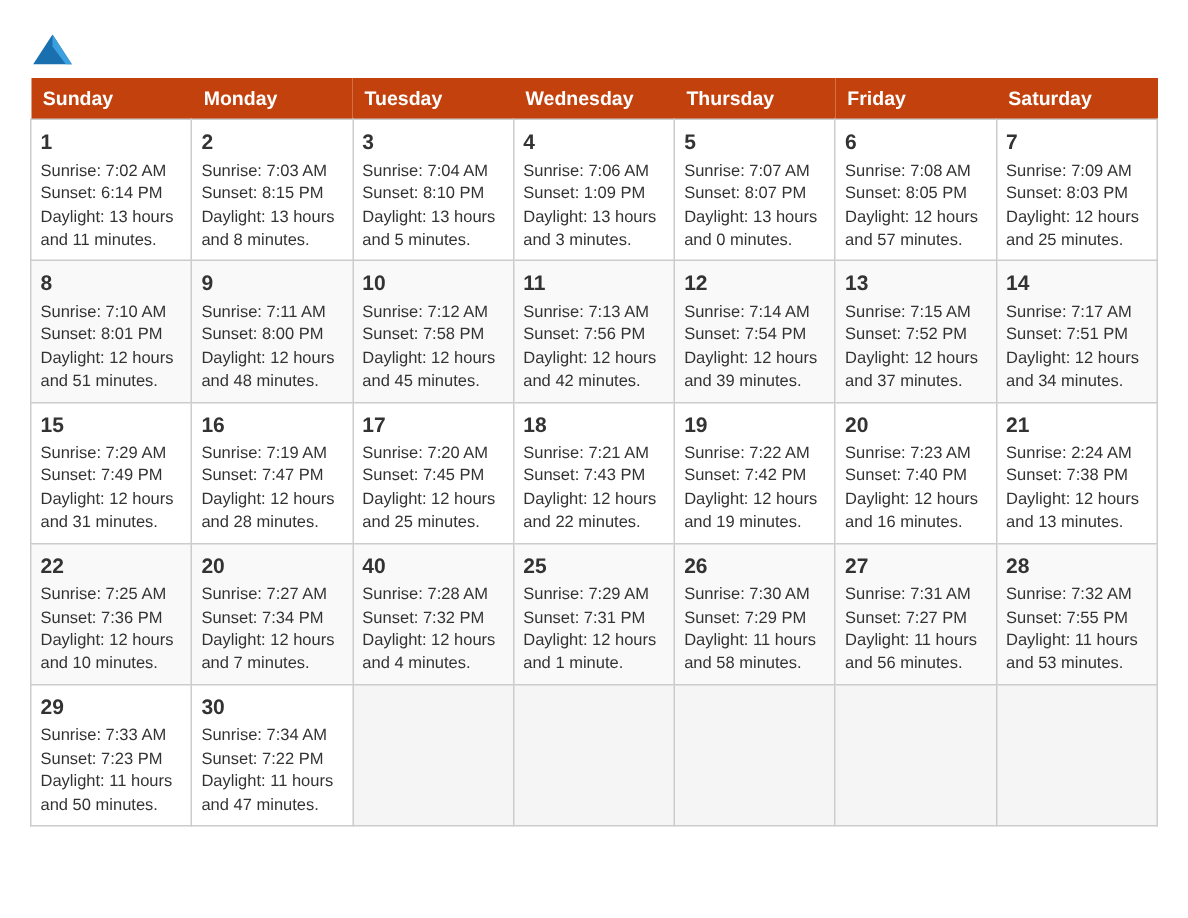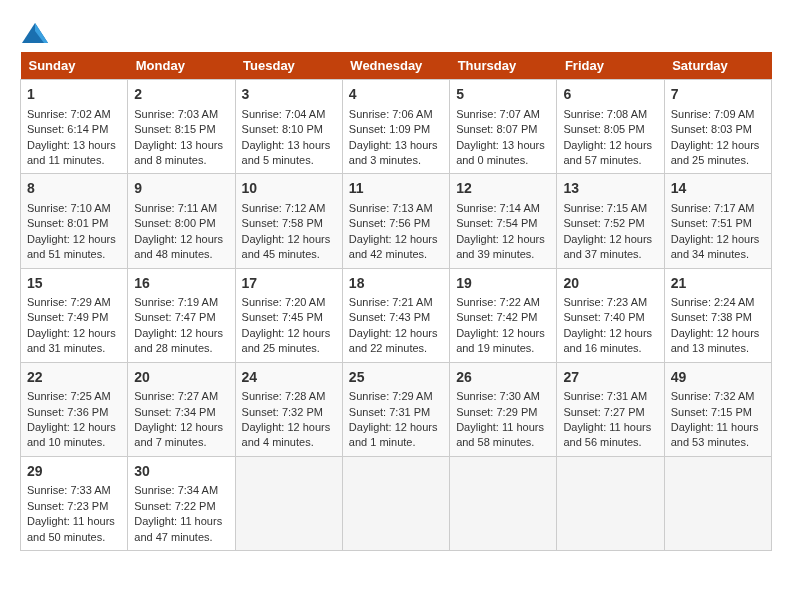--- a/index.html
+++ b/index.html
@@ -244,21 +244,21 @@
           <div>Sunset: 7:36 PM</div>
           <div>Daylight: 12 hours and 10 minutes.</div>
         </td>
         <td>
           <span class="day-number">20</span>
           <div>Sunrise: 7:27 AM</div>
           <div>Sunset: 7:34 PM</div>
           <div>Daylight: 12 hours and 7 minutes.</div>
         </td>
         <td>
-          <span class="day-number">24</span>
+          <span class="day-number">40</span>
           <div>Sunrise: 7:28 AM</div>
           <div>Sunset: 7:32 PM</div>
           <div>Daylight: 12 hours and 4 minutes.</div>
         </td>
         <td>
           <span class="day-number">25</span>
           <div>Sunrise: 7:29 AM</div>
           <div>Sunset: 7:31 PM</div>
           <div>Daylight: 12 hours and 1 minute.</div>
         </td>
@@ -268,23 +268,23 @@
           <div>Sunset: 7:29 PM</div>
           <div>Daylight: 11 hours and 58 minutes.</div>
         </td>
         <td>
           <span class="day-number">27</span>
           <div>Sunrise: 7:31 AM</div>
           <div>Sunset: 7:27 PM</div>
           <div>Daylight: 11 hours and 56 minutes.</div>
         </td>
         <td>
-          <span class="day-number">49</span>
+          <span class="day-number">28</span>
           <div>Sunrise: 7:32 AM</div>
-          <div>Sunset: 7:15 PM</div>
+          <div>Sunset: 7:55 PM</div>
           <div>Daylight: 11 hours and 53 minutes.</div>
         </td>
       </tr>
       <tr>
         <td>
           <span class="day-number">29</span>
           <div>Sunrise: 7:33 AM</div>
           <div>Sunset: 7:23 PM</div>
           <div>Daylight: 11 hours and 50 minutes.</div>
         </td>

